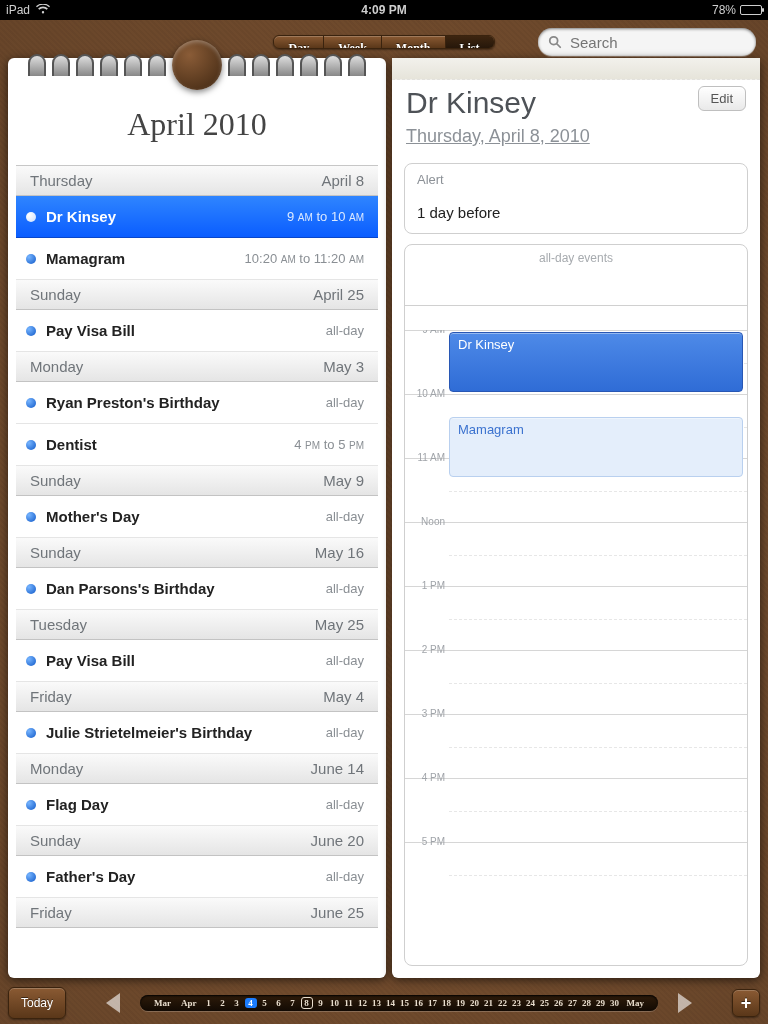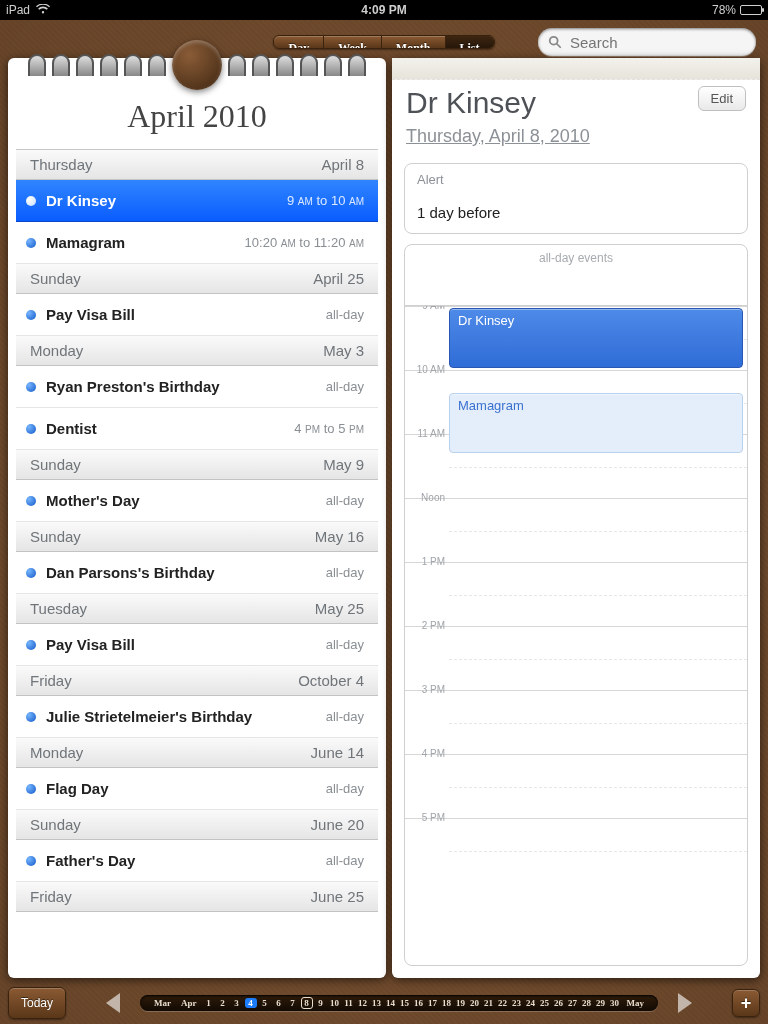--- a/index.html
+++ b/index.html
@@ -107,21 +107,21 @@
 
   .page {
     background: #fff;
     border-radius: 6px;
     box-shadow: 0 2px 10px rgba(0,0,0,.6);
     position: relative;
     display: flex;
     flex-direction: column;
     min-height: 0;
   }
-  .page.left { flex: 0 0 378px; }
+  .page.left { flex: 0 0 378px; gap: 8px; }
   .page.right { flex: 1; }
 
   
   .binding {
     height: 30px;
     display: flex;
     justify-content: center;
     align-items: center;
     gap: 6px;
     margin-top: -8px;
@@ -230,20 +230,21 @@
 
   .day-panel {
     margin: 2px 12px 12px;
     border: 1px solid #cfcfcf;
     border-radius: 8px;
     background: #fff;
     flex: 1;
     display: flex;
     flex-direction: column;
     overflow: hidden;
+    gap: 24px;
   }
   .allday {
     padding: 6px 0 40px;
     font-size: 12px;
     color: #a7abaf;
     text-align: center;
     border-bottom: 1px solid #d0d0d0;
   }
   .hours {
     flex:1;
@@ -462,21 +463,21 @@
             <span class="dow">Tuesday</span>
             <span>May 25</span>
           </div>
           <div class="ev-row">
             <span class="ev-dot"></span>
         <span class="ev-title">Pay Visa Bill</span>
         <span class="ev-time">all-day</span>
           </div>
           <div class="day-header">
             <span class="dow">Friday</span>
-            <span>October 4</span>
+            <span>May 4</span>
           </div>
           <div class="ev-row">
             <span class="ev-dot"></span>
         <span class="ev-title">Julie Strietelmeier's Birthday</span>
         <span class="ev-time">all-day</span>
           </div>
           <div class="day-header">
             <span class="dow">Monday</span>
             <span>June 14</span>
           </div>

